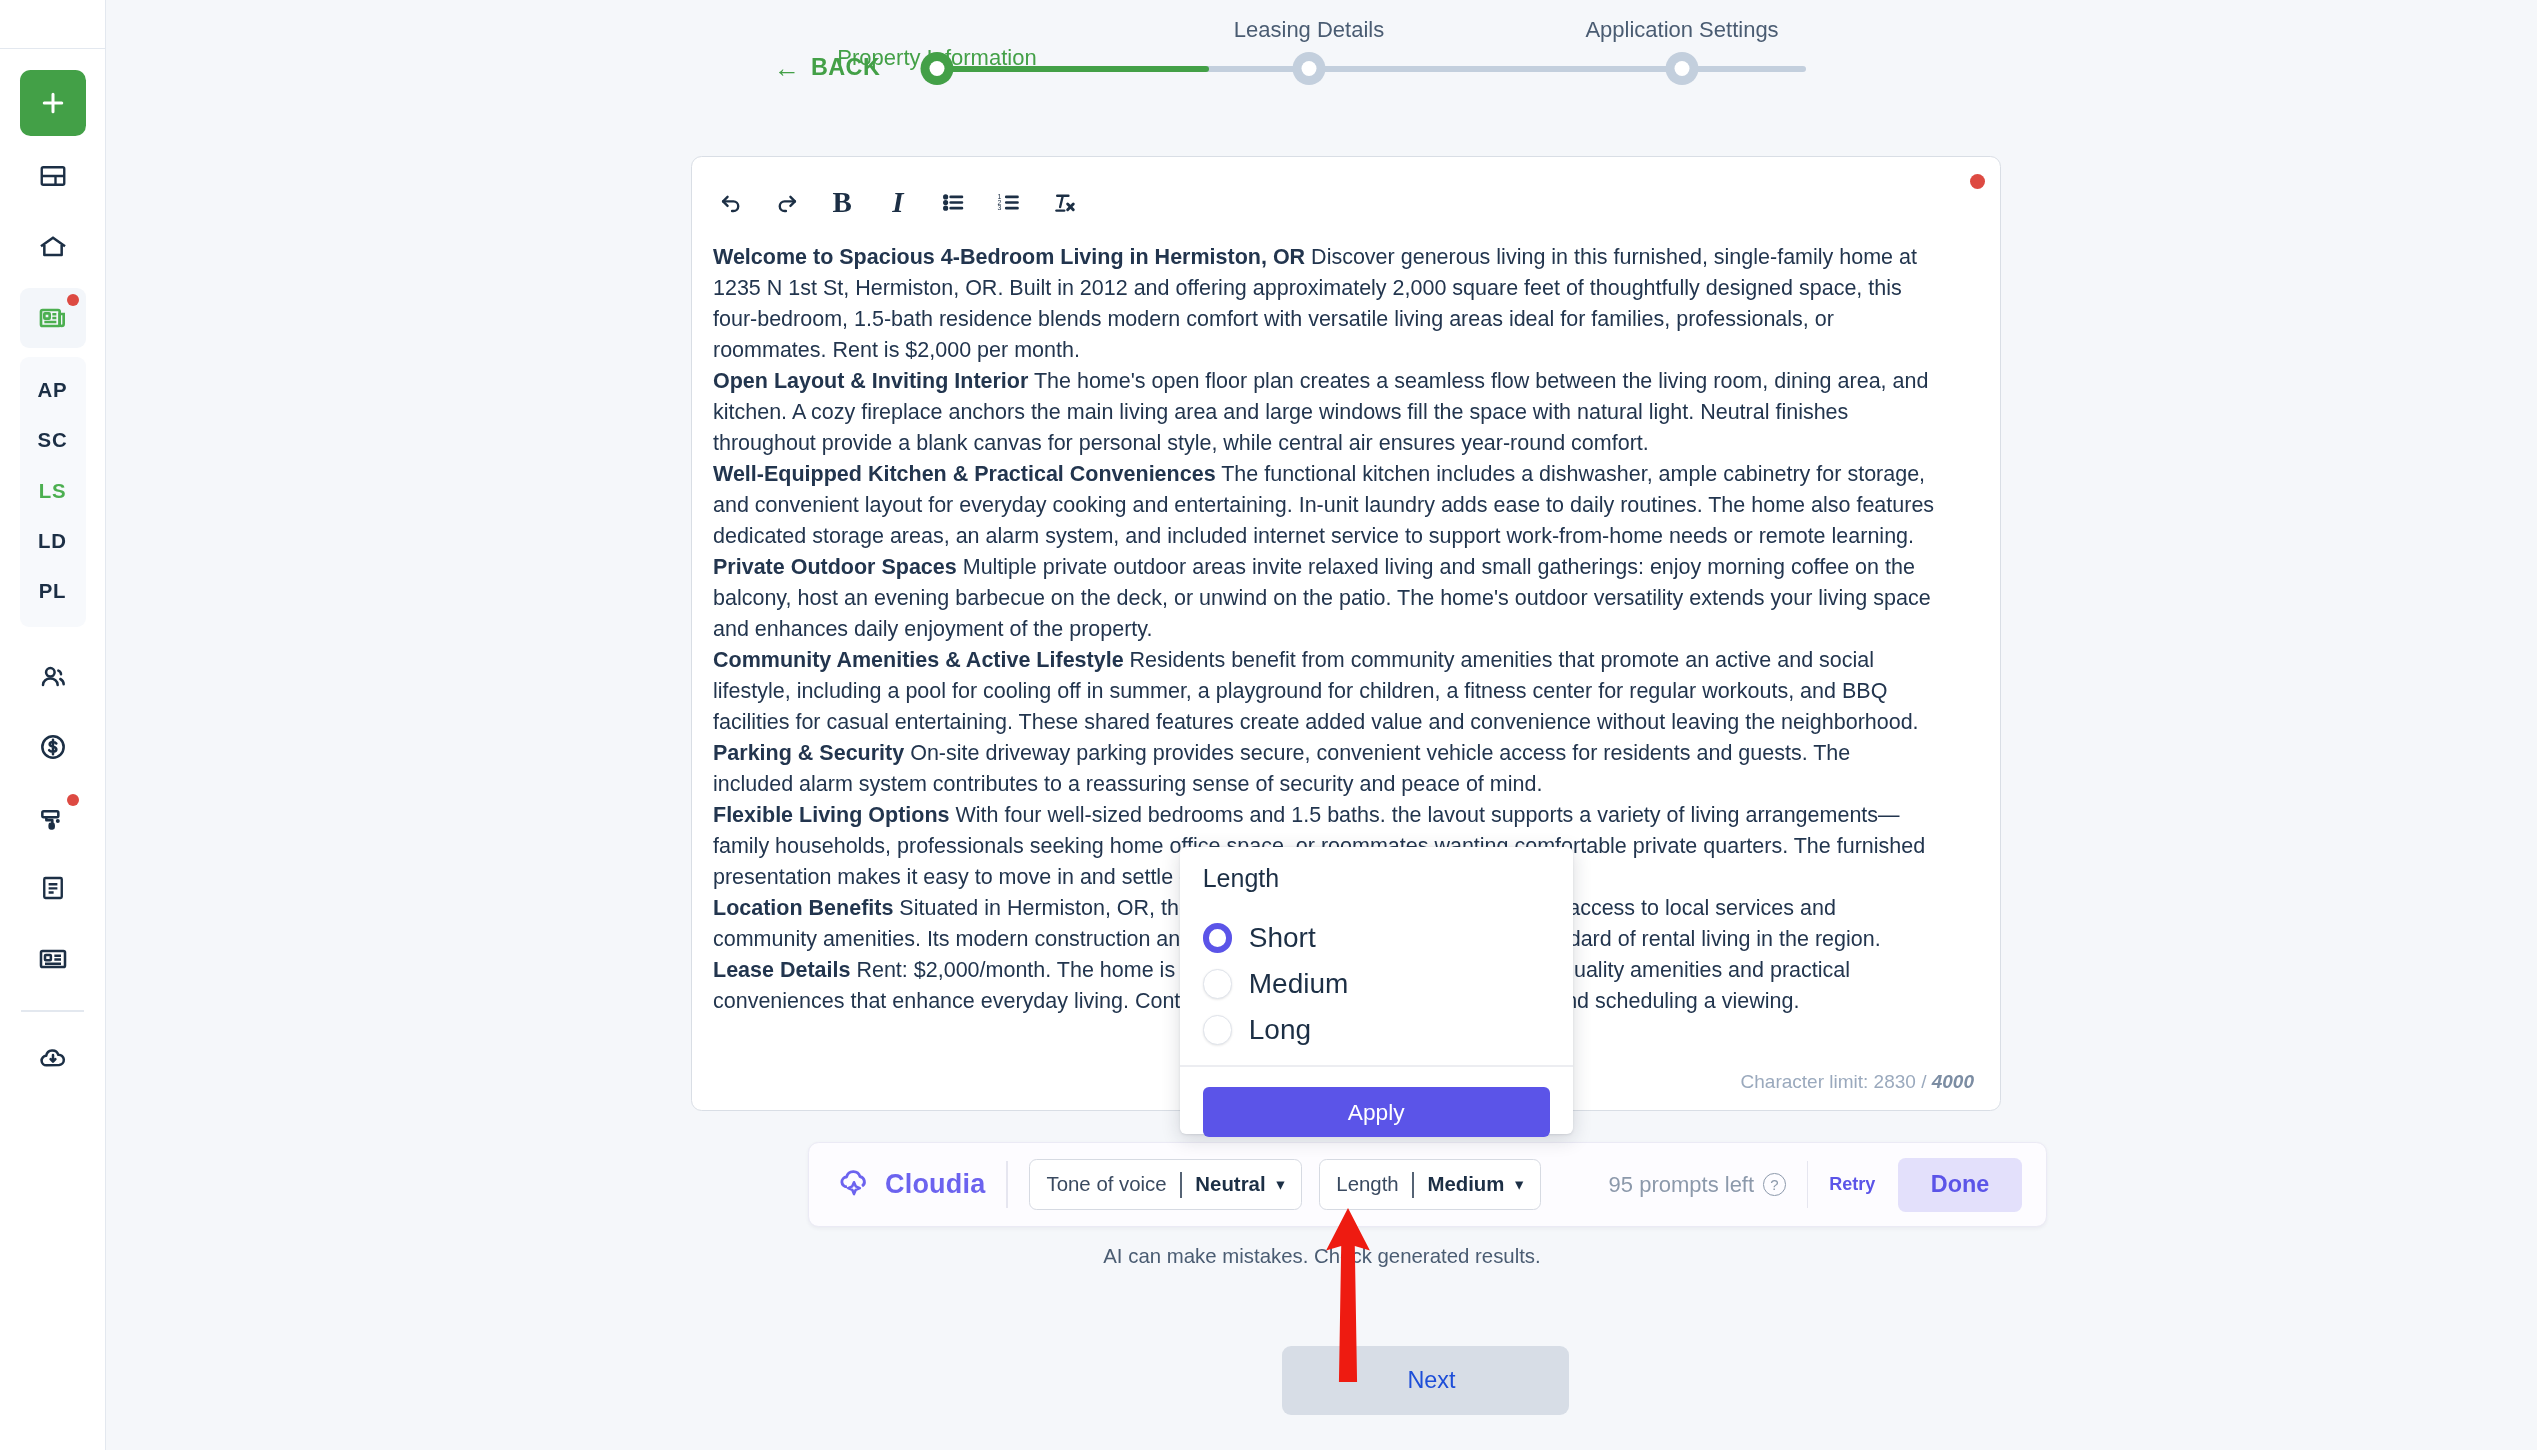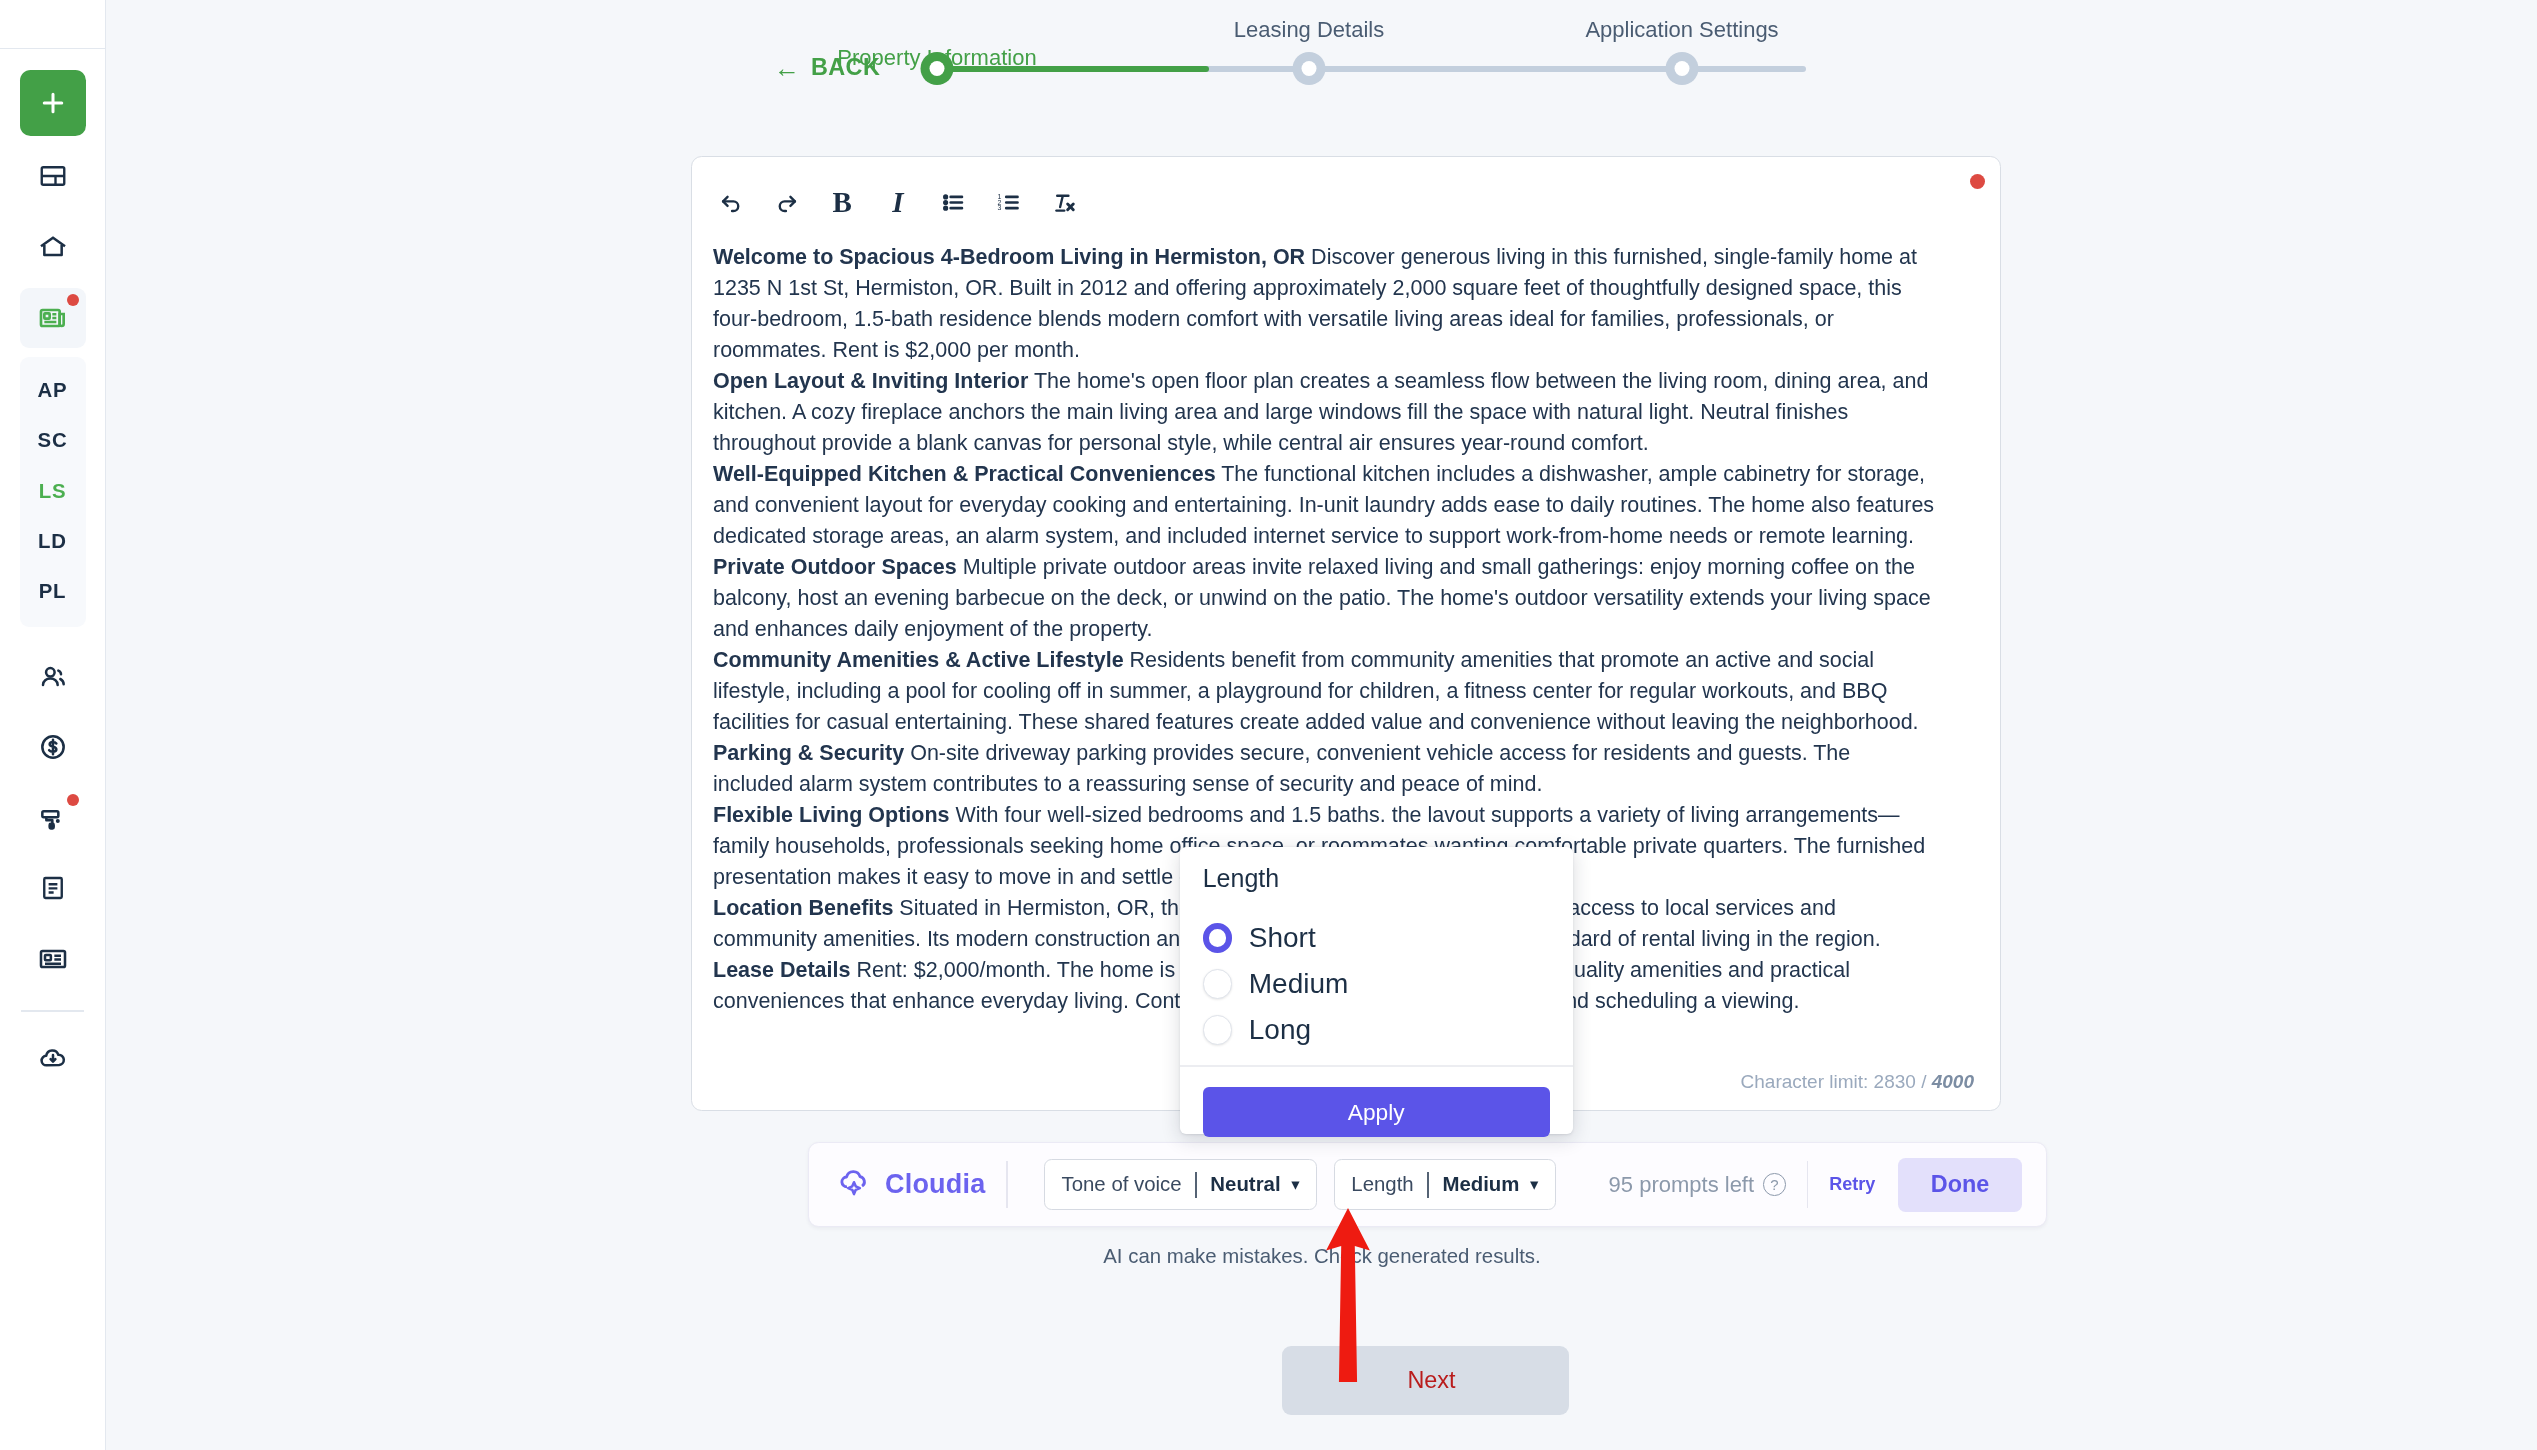--- a/index.html
+++ b/index.html
@@ -196,21 +196,21 @@
   }
   .bar-sep {
     width: 1.5px; height: 47px; background: #e6e6f0; margin: 0 21px;
   }
   .select-chip {
     height: 51px;
     border: 0.8px solid #d6dae2;
     border-radius: 7.6px;
     display: flex; align-items: center;
     padding: 0 16.6px;
-    gap: 13.6px; cursor: pointer; background: #ffffff; margin-left: 15px;
+    gap: 13.6px; cursor: pointer; background: #ffffff;
   }
   .select-chip + .select-chip { margin-left: 16.6px; }
   .chip-label { font-size: 20.4px; color: #3a4a60; }
   .chip-divider { width: 1.5px; height: 26px; background: #1c2f45; opacity: .75; }
   .chip-value { font-size: 20.4px; color: #1c2f45; font-weight: bold; }
   .chip-caret { font-size: 16.6px; color: #1c2f45; margin-left: -3px; }
 
   .prompts-left {
     margin-left: auto;
     display: flex; align-items: center; gap: 9px;
@@ -238,21 +238,21 @@
     position: absolute; left: 0; top: 1245px; width: 2432px;
     text-align: center;
     font-size: 20.4px; color: #4a5c72;
   }
 
   .next-btn {
     position: absolute; left: 1176px; top: 1346px;
     width: 287px; height: 69px;
     background: #d7dde6; border-radius: 9px;
     display: flex; align-items: center; justify-content: center;
-    color: #b91c1c; font-size: 23.4px;
+    color: #1d4ed8; font-size: 23.4px;
     cursor: pointer;
     padding-left: 12px;
   }
 
   
   .length-popup {
     position: absolute; left: 1074px; top: 847px;
     width: 393px; height: 287px;
     background: #ffffff;
     border-radius: 6px;

